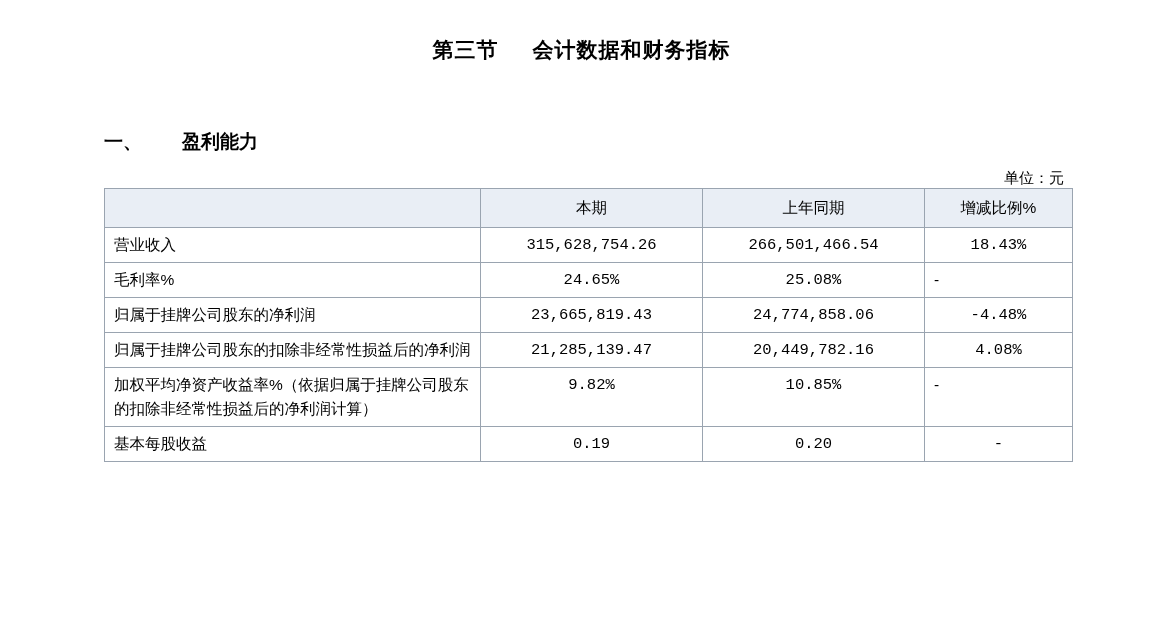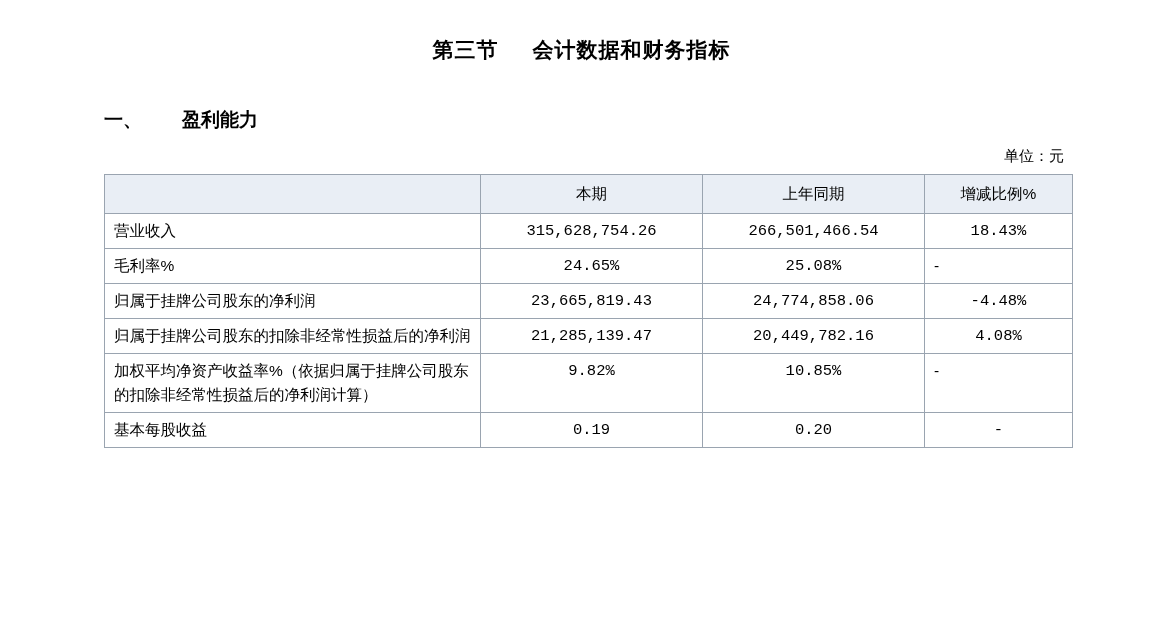--- a/index.html
+++ b/index.html
@@ -27,41 +27,40 @@
     font-weight: bold;
     letter-spacing: 1px;
     margin-top: 36px;
     color: #000;
   }
   .doc-title .gap {
     display: inline-block;
     width: 34px;
   }
   .section-heading {
-    margin-top: 43px;
+    margin-top: 65px;
     margin-left: 104px;
     font-size: 19px;
     font-weight: bold;
     color: #000;
   }
   .section-heading .gap {
     display: inline-block;
     width: 40px;
   }
   .unit-line {
     margin-top: 14px;
     margin-right: 99px;
     text-align: right;
     font-size: 15px;
     color: #000;
   }
   table.fin {
     border-collapse: collapse;
     margin-left: 104px;
-    margin-top: 8px;
     width: 960px;
     table-layout: fixed;
     font-size: 15.5px;
     padding-left: 24px;
   }
   table.fin td, table.fin th {
     border: 1px solid #9aa4b0;
     padding: 5px 9px;
     vertical-align: top;
     line-height: 1.55;

